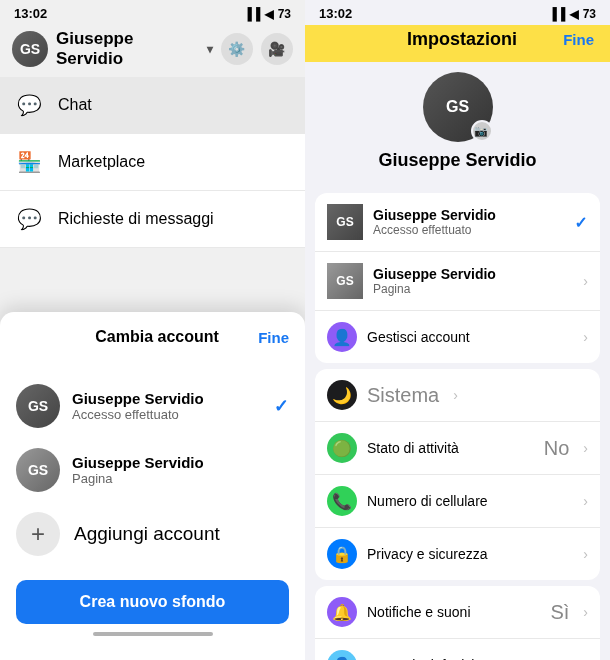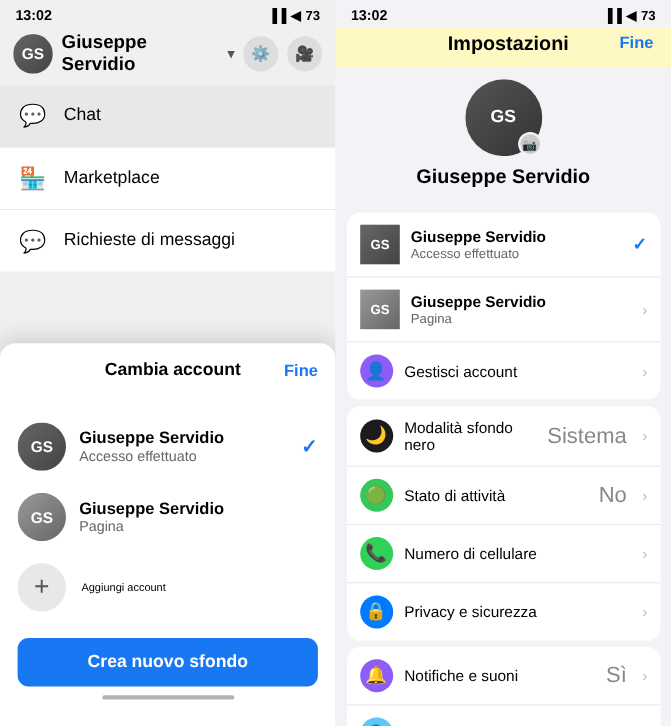--- a/index.html
+++ b/index.html
@@ -191,21 +191,21 @@
       height: 44px;
       border-radius: 50%;
       background: #e8e8e8;
       display: flex;
       align-items: center;
       justify-content: center;
       font-size: 24px;
       color: #555;
     }
     .add-account-label {
-      font-size: 10px;
+      font-size: 19px;
       font-weight: 500;
       color: #000;
     }
     .crea-btn {
       margin-top: 14px;
       width: 100%;
       background: #1877f2;
       color: #fff;
       border: none;
       border-radius: 10px;
@@ -240,21 +240,21 @@
       padding: 6px 14px 4px;
       font-size: 13px;
       font-weight: 600;
       background: #f2f2f7;
     }
     .settings-header {
       display: flex;
       justify-content: space-between;
       align-items: center;
       padding: 4px 16px 12px;
-      background: #fef9c3;
+      background: #fde047;
     }
     .settings-title {
       font-size: 18px;
       font-weight: 700;
       text-align: center;
       flex: 1;
     }
     .settings-done {
       font-size: 15px;
       font-weight: 600;
@@ -545,21 +545,20 @@
       <div class="settings-row">
         <div class="row-icon icon-purple">👤</div>
         <span class="row-label">Gestisci account</span>
         <span class="row-chevron">›</span>
       </div>
     </div>
 
     <div class="settings-section">
       <div class="settings-row">
         <div class="row-icon icon-dark">🌙</div>
-        <span class="row-label">Modalità sfondo nero</span>
         <span class="row-value">Sistema</span>
         <span class="row-chevron">›</span>
       </div>
       <div class="settings-row">
         <div class="row-icon icon-green" style="background:#34c759">🟢</div>
         <span class="row-label">Stato di attività</span>
         <span class="row-value">No</span>
         <span class="row-chevron">›</span>
       </div>
       <div class="settings-row">

